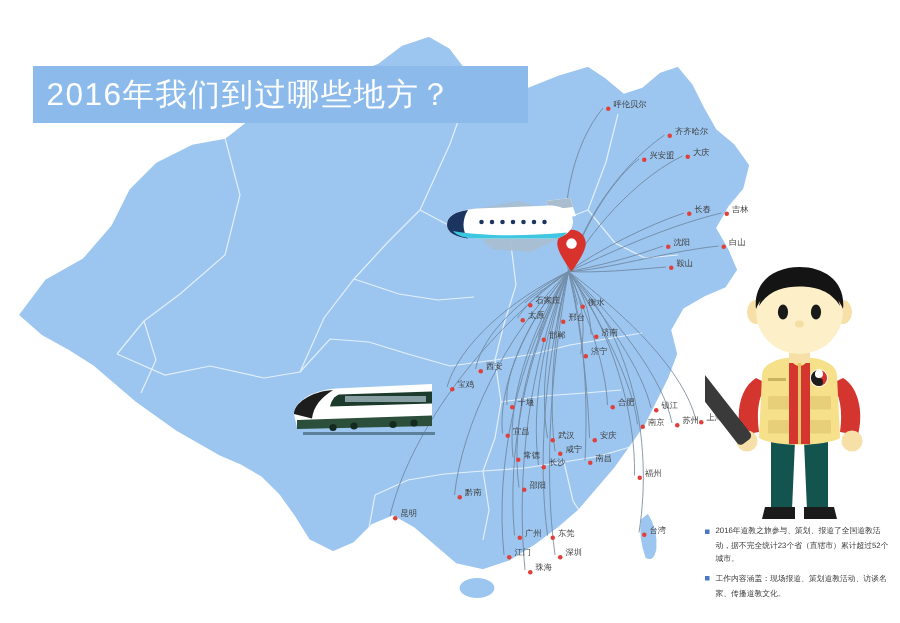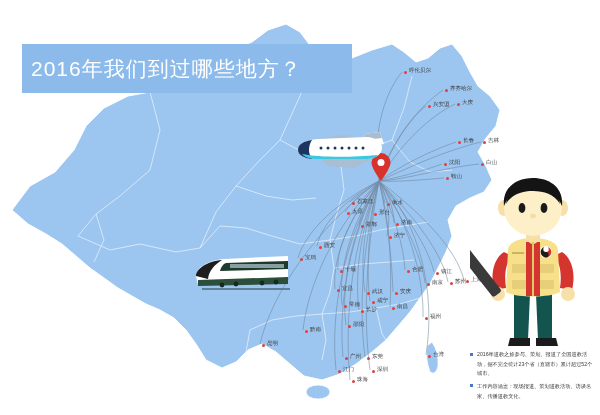--- a/index.html
+++ b/index.html
@@ -5,21 +5,21 @@
   html,body{margin:0;padding:0;}
   body{
     width:600px;height:415px;overflow:hidden;position:relative;
     background:#ffffff;
     font-family:"Liberation Sans","DejaVu Sans",sans-serif;
   }
   #stage{position:absolute;inset:0;width:600px;height:415px;}
 
   
   .banner{
-    position:absolute;left:22px;top:44px;width:330px;height:49px;
+    position:absolute;left:22px;top:44px;width:330px;height:38px;
     background:#8cbbeb;display:flex;align-items:center;
   }
   .banner .t{
     color:#ffffff;font-size:21px;letter-spacing:1px;
     padding-left:9px;white-space:nowrap;font-weight:400;
   }
 
   
   .map-layer{position:absolute;left:0;top:0;width:600px;height:415px;}
   .map-layer svg{display:block;}

